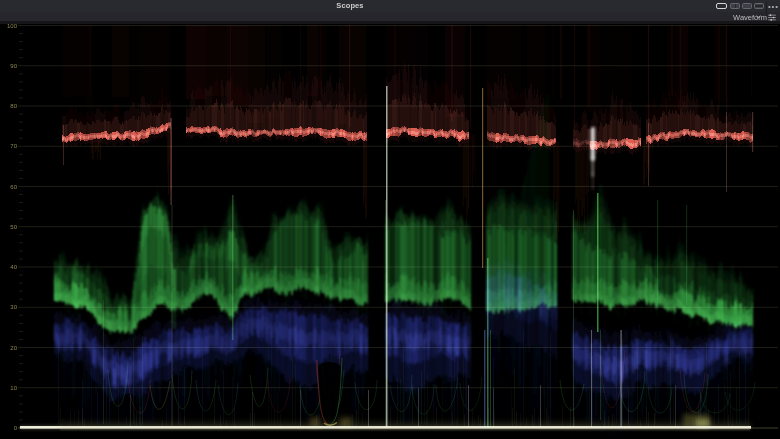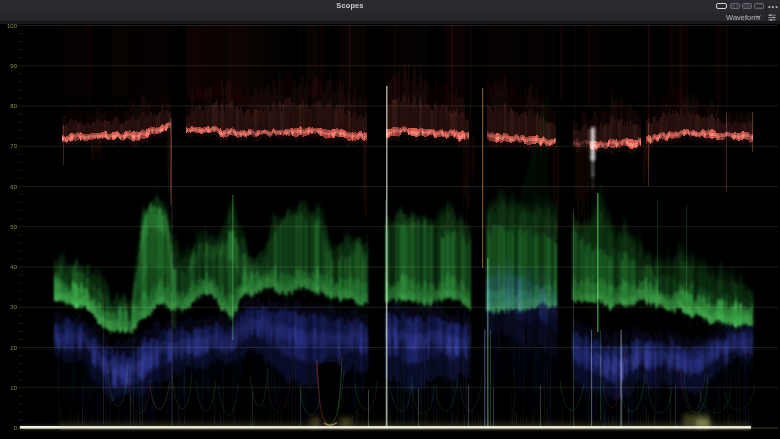--- a/index.html
+++ b/index.html
@@ -8,21 +8,21 @@
 #hdr3{position:absolute;left:0;top:21px;width:780px;height:2.5px;background:#161619;z-index:5}
 #title{position:absolute;left:0;top:0;width:700px;height:12px;text-align:center;font-size:7.5px;font-weight:bold;color:#cccccc;line-height:12px;letter-spacing:.1px;z-index:6}
 .ic{position:absolute;top:3px;height:6px;border:1px solid #66666e;border-radius:1.5px;z-index:6;background:#3e3e46}
 #ic1{left:716px;width:11px;border:1.5px solid #d4d4d4;border-radius:2px;background:none}
 #ic2{left:730px;width:10px}
 #ic2::after{content:"";position:absolute;left:3.5px;top:0;width:1px;height:4px;background:#26262c}
 #ic3{left:742px;width:10px;background:linear-gradient(0deg,#3e3e46 0 45%,#26262c 45% 55%,#3e3e46 55%)}
 #ic4{left:754px;width:10px;background:linear-gradient(0deg,#3e3e46 0 30%,#26262c 30% 40%,#3e3e46 40% 60%,#26262c 60% 70%,#3e3e46 70%)}
 #dots1{position:absolute;left:768px;top:5.5px;width:11px;height:3px;z-index:6;color:#aaaaaa;font-size:8px;line-height:1px;letter-spacing:0.8px}
 #sep{position:absolute;left:766px;top:2px;width:1px;height:18px;background:#1b1b1f;z-index:6}
-#wflabel{position:absolute;right:20px;top:13px;height:9px;line-height:9px;font-size:7.5px;color:#bdbdbd;z-index:6}
+#wflabel{position:absolute;right:13px;top:13px;height:9px;line-height:9px;font-size:7.5px;color:#bdbdbd;z-index:6}
 #caret{position:absolute;left:756px;top:15px;width:5px;height:4px;z-index:6}
 #sliders{position:absolute;left:768px;top:13.5px;width:8px;height:7px;z-index:6}
 </style></head><body>
 <div id="stage">
 <svg width="780" height="439" viewBox="0 0 780 439" style="position:absolute;left:0;top:0">
       <defs>
         <filter id="bl1" x="-20%" y="-20%" width="140%" height="140%">
           <feGaussianBlur stdDeviation="0.55"></feGaussianBlur>
         </filter>
         <filter id="blG" x="-20%" y="-20%" width="140%" height="140%">

